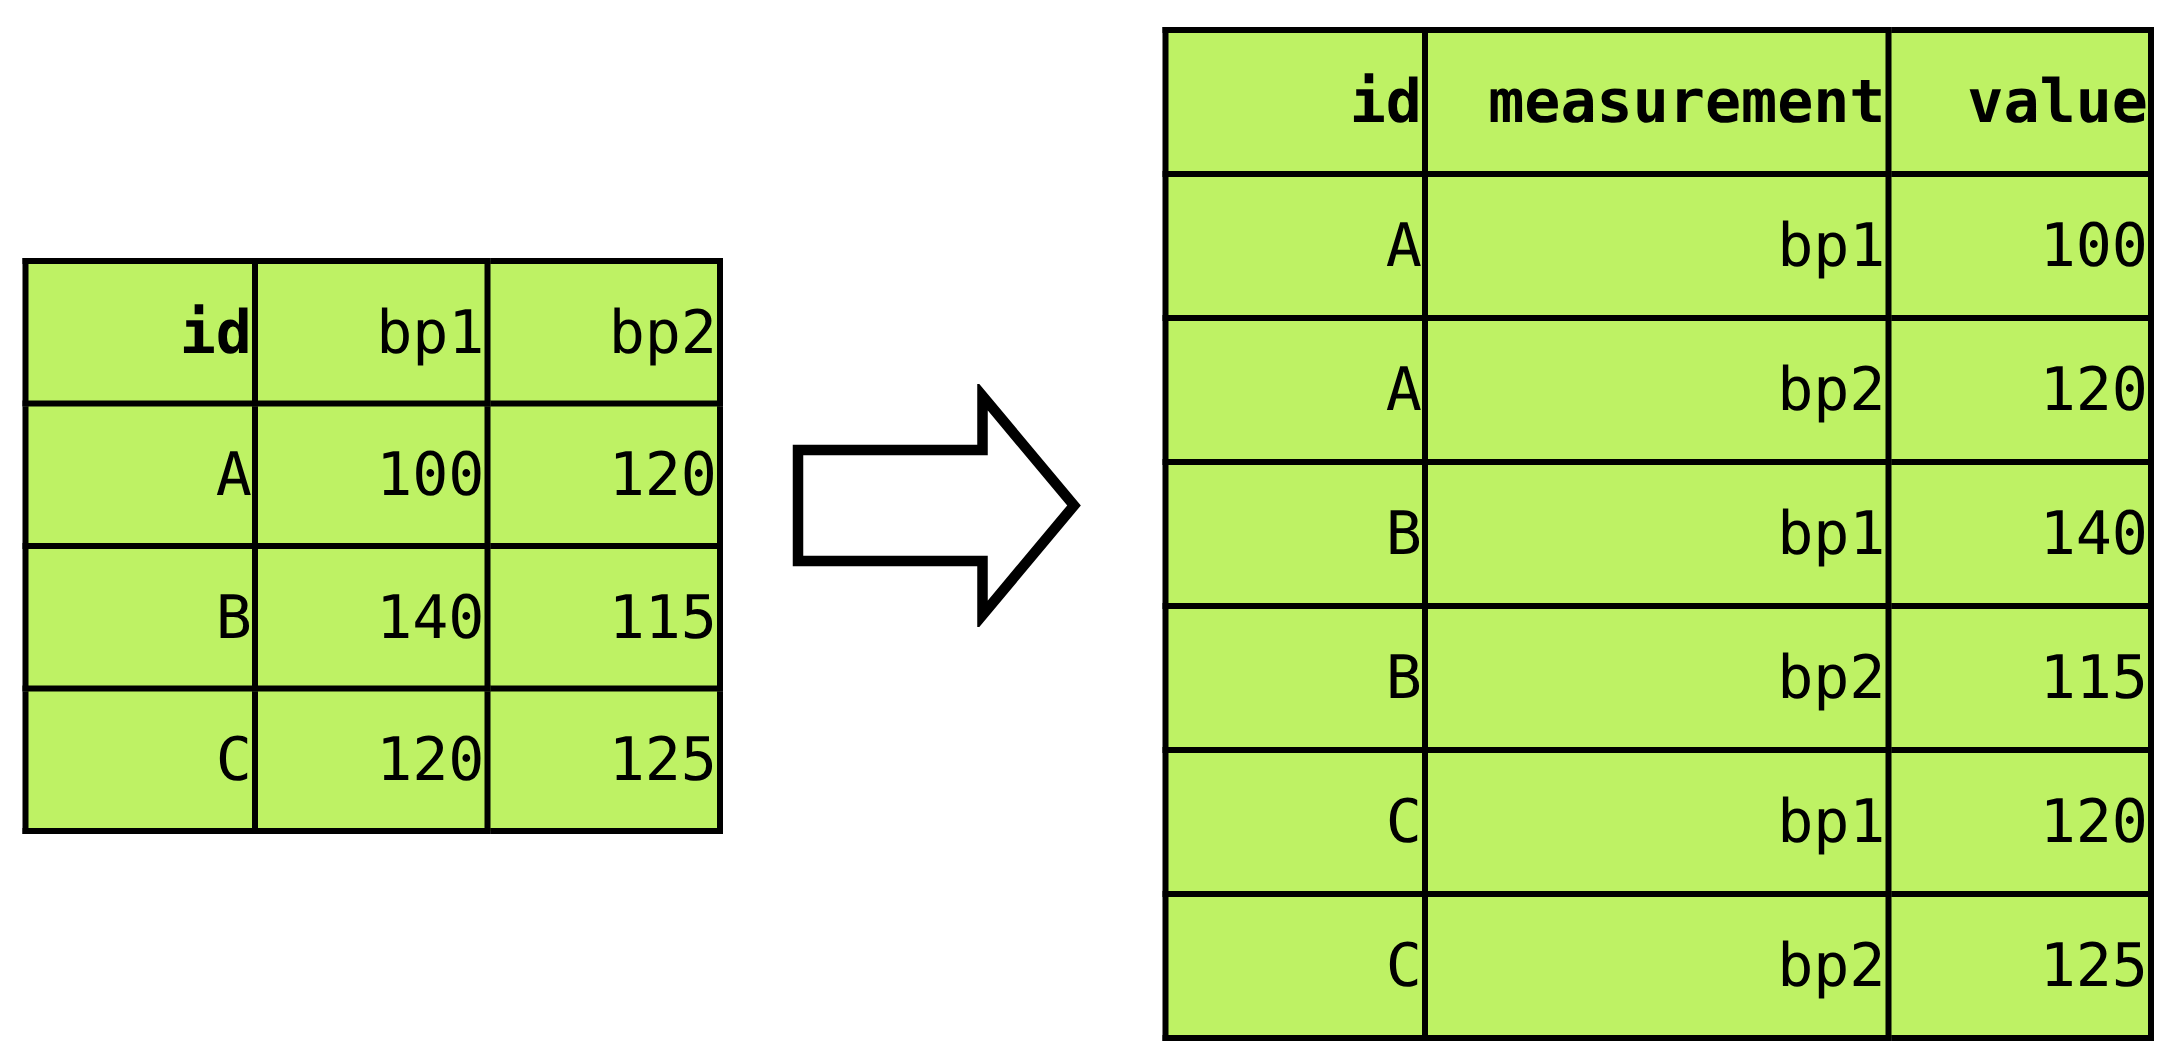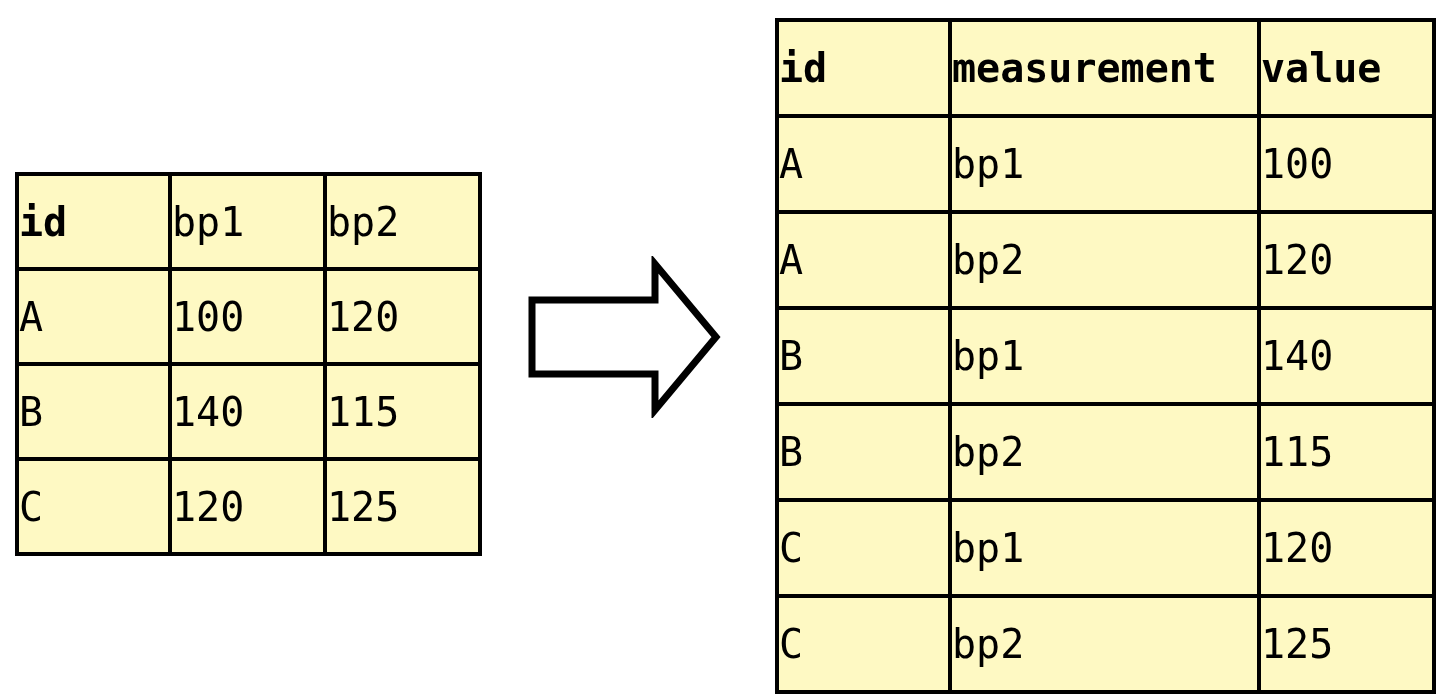--- a/index.html
+++ b/index.html
@@ -28,24 +28,24 @@
   
   table.grid {
     position: absolute;
     border-collapse: collapse;
     table-layout: fixed;
     background: #ffffff;
   }
   table.grid td,
   table.grid th {
     border: 4px solid #000000;
-    text-align: left;
+    text-align: right;
     vertical-align: middle;
     padding: 0;
-    background: #fef9c3;
+    background: #bef264;
     font-weight: normal;
     line-height: 1;
     white-space: nowrap;
   }
   table.grid th.hdr-bold {
     font-weight: bold;
   }
 
   
   #wide-table {

